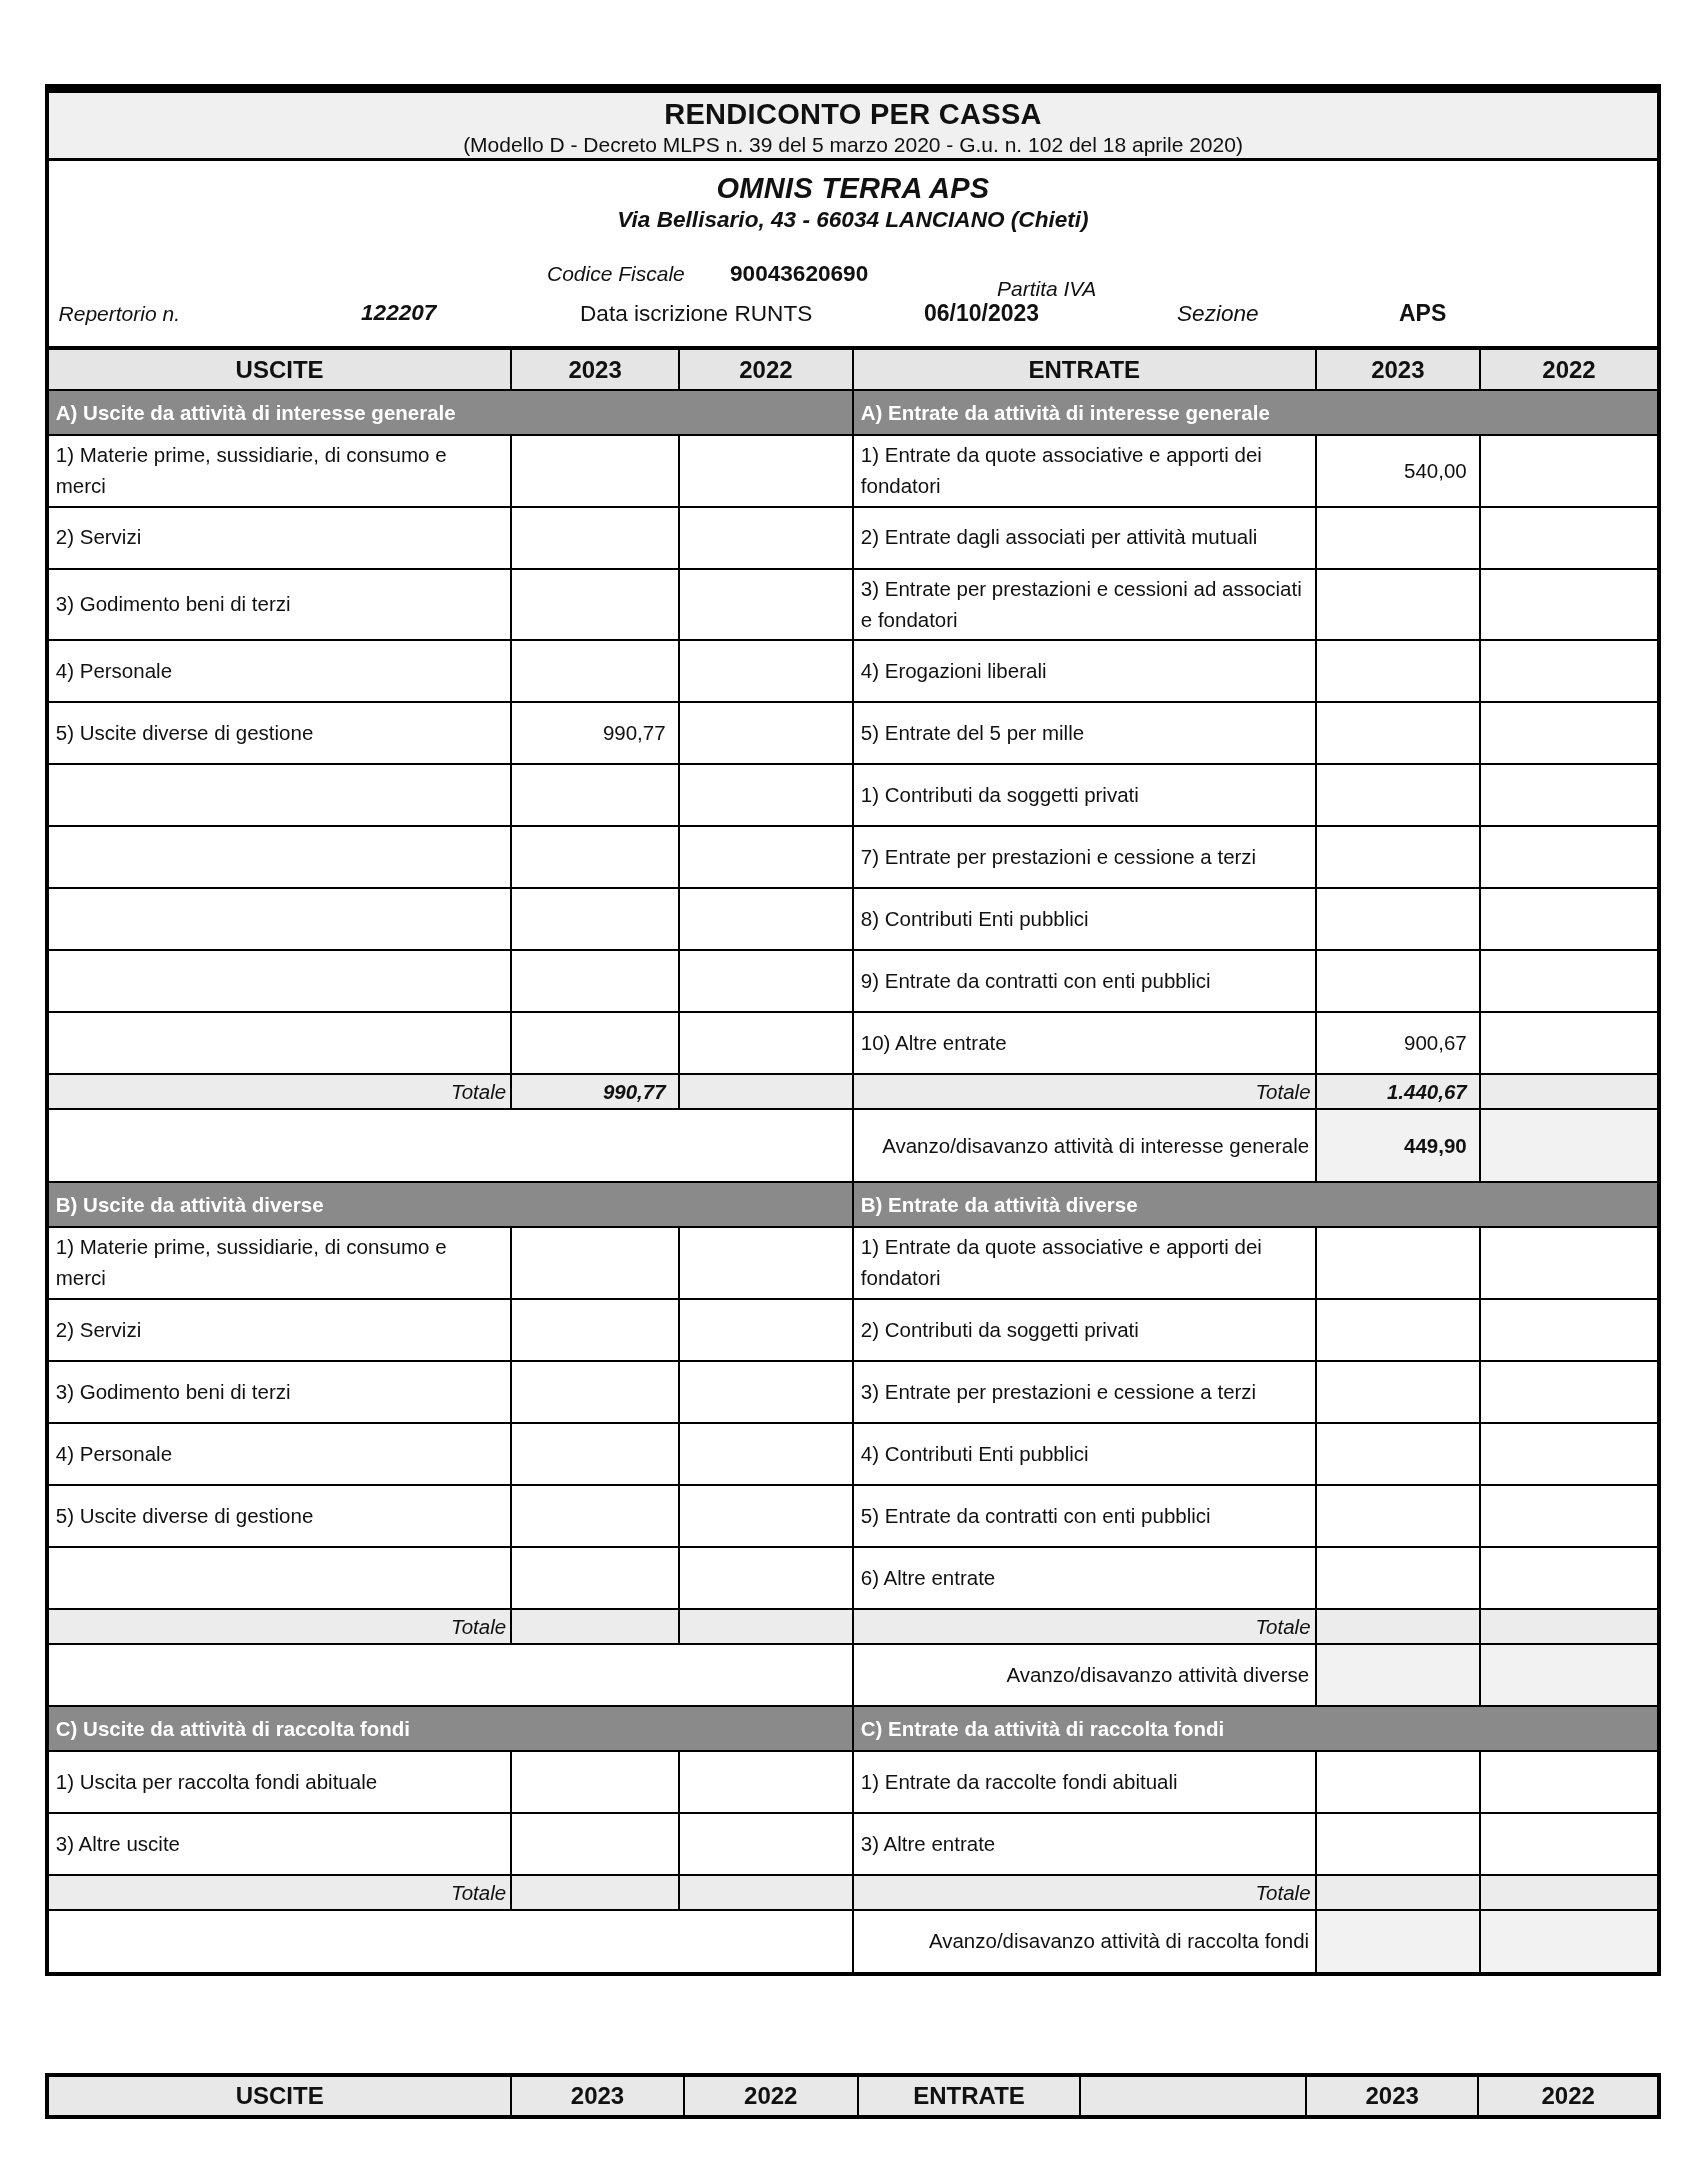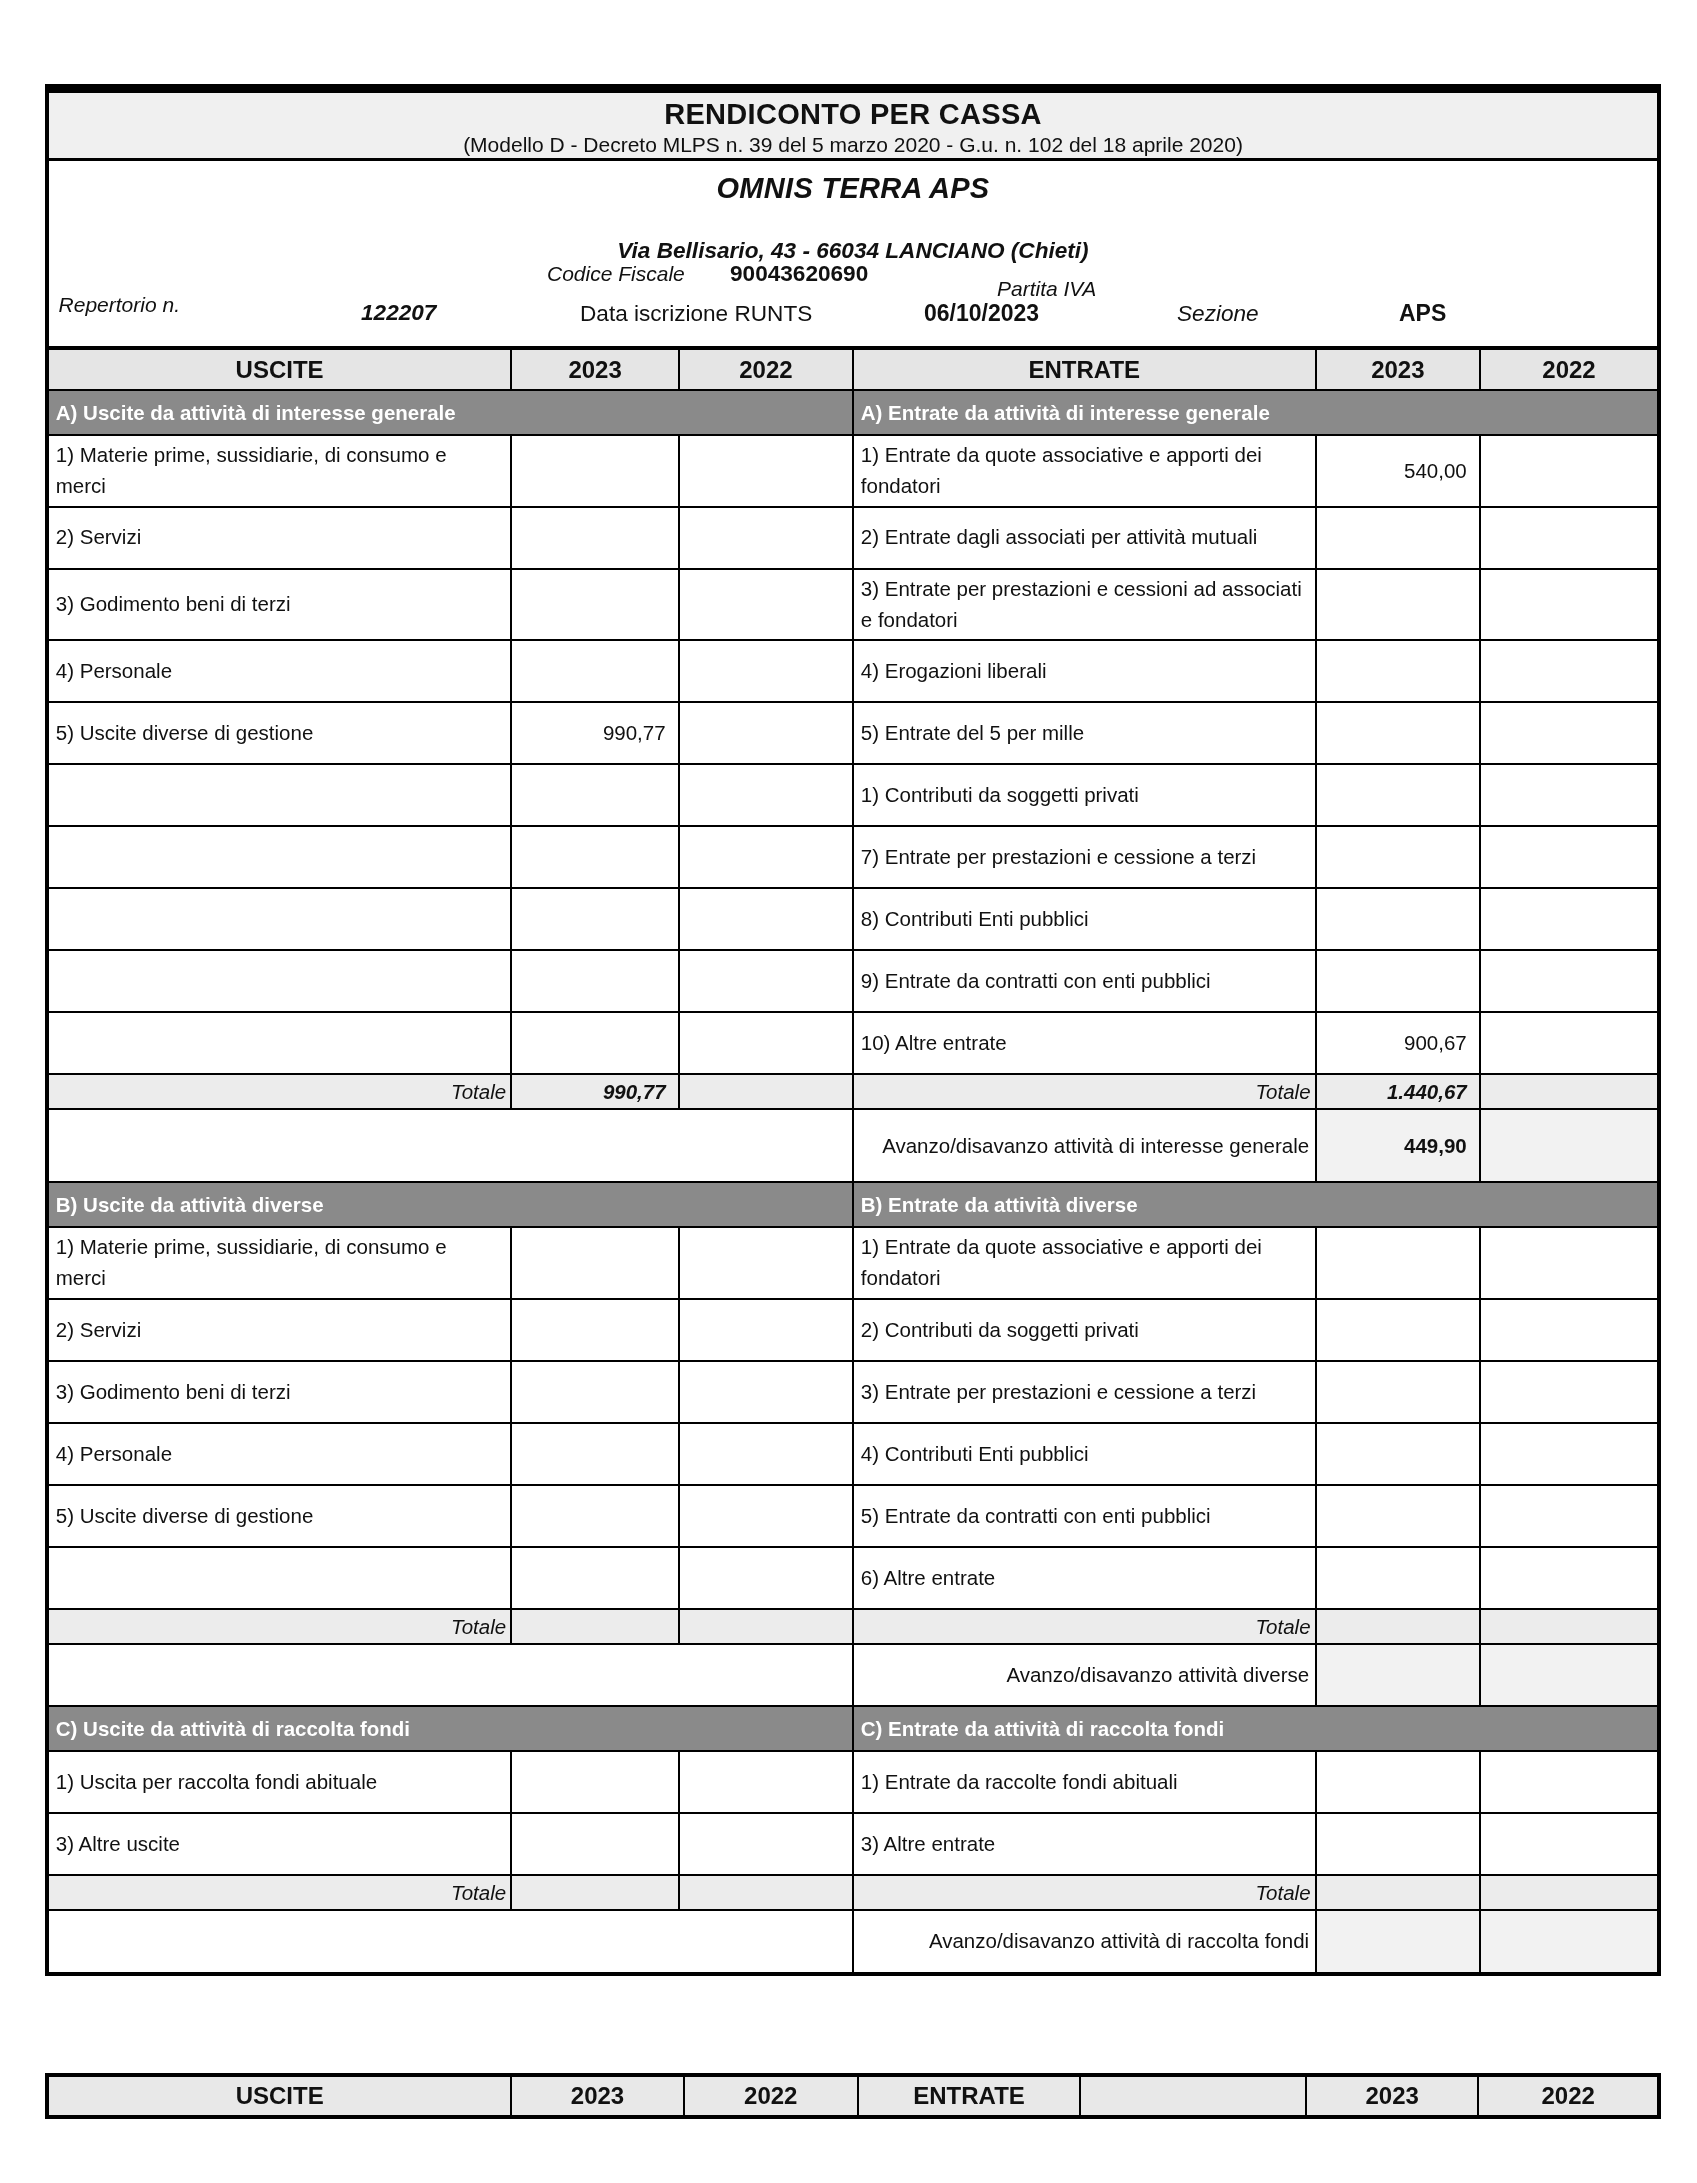--- a/index.html
+++ b/index.html
@@ -32,21 +32,21 @@
     position:relative;
     height:191px;
     background:#ffffff;
   }
   .org-name{
     text-align:center;font-size:29px;font-weight:bold;font-style:italic;
     padding-top:11px;letter-spacing:0.3px;
   }
   .org-address{
     text-align:center;font-size:22.6px;font-weight:bold;font-style:italic;
-    margin-top:33px;
+    margin-top:2px;
   }
   .info-abs{position:absolute;white-space:nowrap;font-size:21px;}
   .it{font-style:italic;}
   .bd{font-weight:bold;}
   .bdit{font-weight:bold;font-style:italic;}
 
   
   table.main{
     position:absolute;left:45px;top:346px;width:1616px;
     border-collapse:collapse;
@@ -114,21 +114,21 @@
       <div class="doc-subtitle">(Modello D - Decreto MLPS n. 39 del 5 marzo 2020 - G.u. n. 102 del 18 aprile 2020)</div>
     </div>
     <div class="org-area">
       <div class="org-name">OMNIS TERRA APS</div>
       <div class="org-address">Via Bellisario, 43 - 66034 LANCIANO (Chieti)</div>
 
       <span class="info-abs it" style="left:498px;top:101px;">Codice Fiscale</span>
       <span class="info-abs bd" style="left:681px;top:100px;font-size:22.6px;">90043620690</span>
       <span class="info-abs it" style="left:948px;top:101px;margin-top:15px;">Partita IVA</span>
 
-      <span class="info-abs it" style="left:9.6px;top:132px;">Repertorio n.</span>
+      <span class="info-abs it" style="left:9.6px;top:141px;">Repertorio n.</span>
       <span class="info-abs bdit" style="left:312px;top:139px;font-size:22.6px;">122207</span>
       <span class="info-abs" style="left:531px;top:140px;font-size:22.6px;">Data iscrizione RUNTS</span>
       <span class="info-abs bd" style="left:875px;top:139px;font-size:23px;">06/10/2023</span>
       <span class="info-abs it" style="left:1128px;top:140px;font-size:22.6px;">Sezione</span>
       <span class="info-abs bd" style="left:1350px;top:139px;font-size:23px;">APS</span>
     </div>
   </div>
 
   <table class="main">
     <colgroup>

